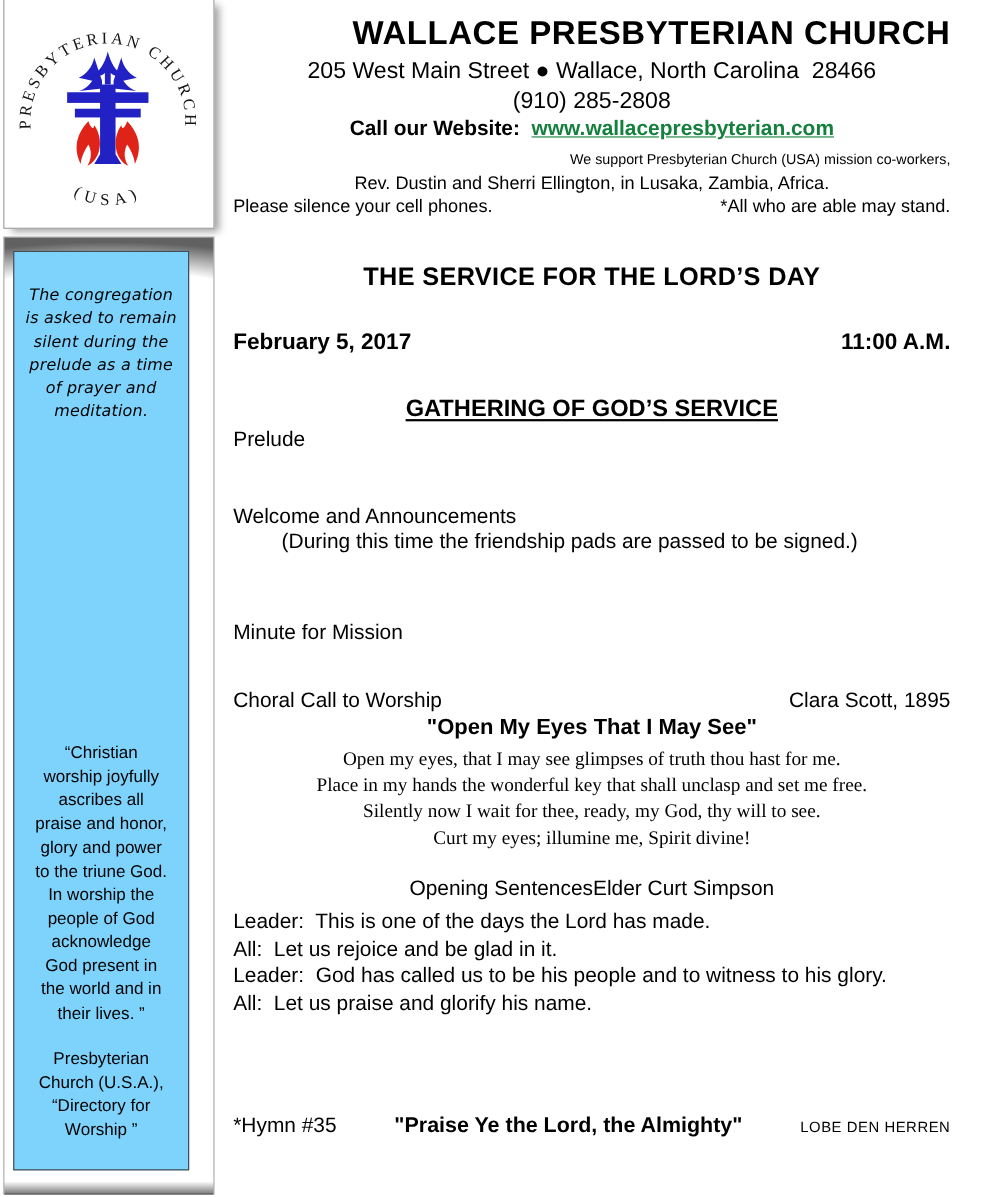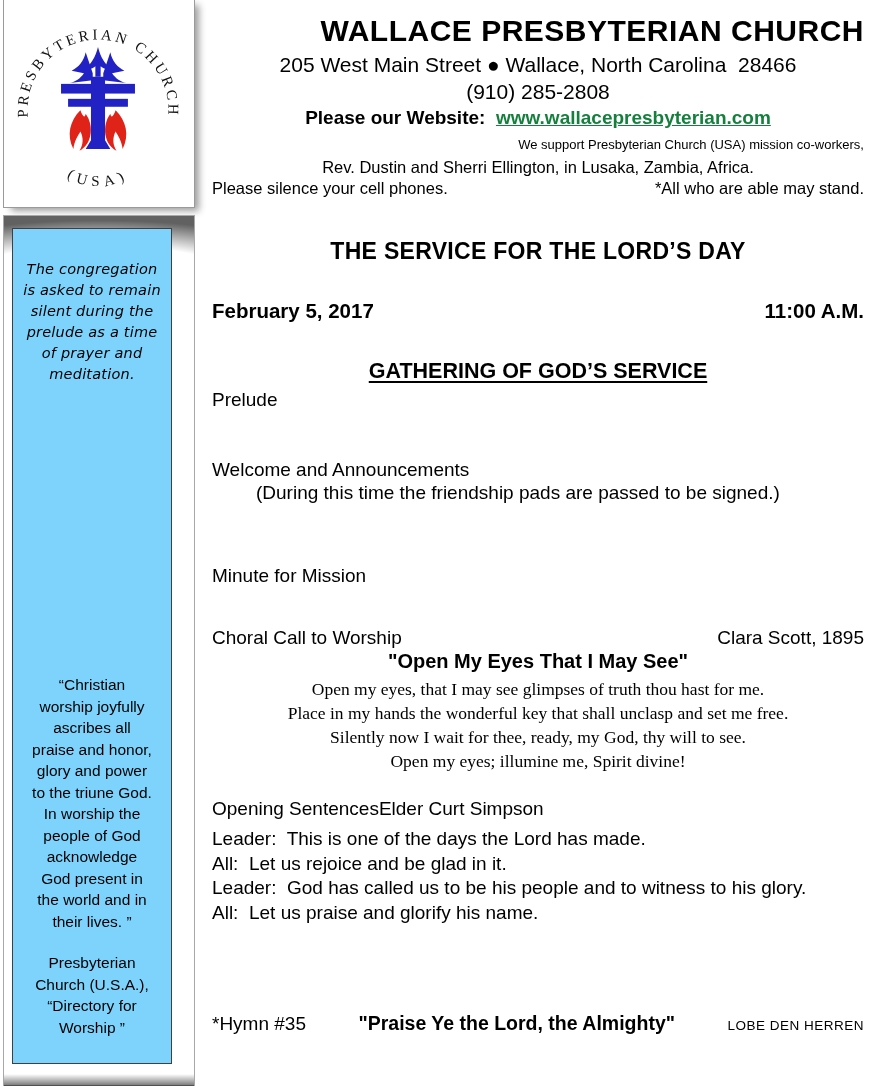--- a/index.html
+++ b/index.html
@@ -75,21 +75,21 @@
   .svc-gathering span{text-decoration:underline;text-underline-offset:3px;}
   .li-prelude{position:absolute;top:389px;}
   .li-welcome{position:absolute;top:459px;}
   .li-welcome-sub{position:absolute;top:482px;padding-left:44px;}
   .li-minute{position:absolute;top:565px;}
   .row-choral{position:absolute;top:627px;width:100%;display:flex;justify-content:space-between;}
   .hymn-title1{position:absolute;top:650px;width:100%;text-align:center;
     font-size:20px;font-weight:bold;}
   .verse{position:absolute;top:677px;width:100%;text-align:center;
     font-family:"Liberation Serif","DejaVu Serif",serif;font-size:17.5px;line-height:24px;}
-  .row-opening{position:absolute;top:798px;width:100%;display:flex;justify-content:flex-start;}
+  .row-opening{position:absolute;top:798px;width:100%;display:flex;justify-content:center;}
   .responsive{position:absolute;top:827px;width:100%;line-height:24.5px;}
   .resp-bold{font-weight:normal;}
   .row-hymn{position:absolute;top:989px;width:100%;display:flex;align-items:baseline;}
   .hymn-num{flex:0 0 auto;margin-top:24px;}
   .hymn-title2{flex:1 1 auto;text-align:center;font-weight:bold;font-size:19.5px;}
   .hymn-tune{flex:0 0 auto;font-size:13.5px;letter-spacing:0.5px;}
 </style>
 </head>
 <body>
 
@@ -149,21 +149,21 @@
 “Directory for
 Worship ”</div>
     </div>
   </div>
 
   <div class="hdr">
     <div class="hdr-name">WALLACE PRESBYTERIAN CHURCH</div>
     <div class="hdr-addr pw">205 West Main Street ● Wallace, North Carolina  28466</div>
     <div class="hdr-phone">(910) 285-2808</div>
     <div class="hdr-web">
-      <span class="pw">Please our Website: </span>
+      <span class="pw">Call our Website: </span>
       <a href="#">www.wallacepresbyterian.com</a>
     </div>
     <div class="hdr-mission1">We support Presbyterian Church (USA) mission co-workers,</div>
     <div class="hdr-mission2">Rev. Dustin and Sherri Ellington, in Lusaka, Zambia, Africa.</div>
     <div class="hdr-notes">
       <span>Please silence your cell phones.</span>
       <span>*All who are able may stand.</span>
     </div>
   </div>
 
@@ -188,21 +188,21 @@
 
     <div class="row-choral">
       <span>Choral Call to Worship</span>
       <span>Clara Scott, 1895</span>
     </div>
     <div class="hymn-title1">"Open My Eyes That I May See"</div>
     <div class="verse">
       <div>Open my eyes, that I may see glimpses of truth thou hast for me.</div>
       <div>Place in my hands the wonderful key that shall unclasp and set me free.</div>
       <div>Silently now I wait for thee, ready, my God, thy will to see.</div>
-      <div>Open my eyes; illumine me, Spirit divine!</div>
+      <div>Curt my eyes; illumine me, Spirit divine!</div>
     </div>
 
     <div class="row-opening">
       <span>Opening Sentences</span>
       <span>Elder Curt Simpson</span>
     </div>
     <div class="responsive">
       <div class="pw">Leader:  This is one of the days the Lord has made.</div>
       <div class="pw resp-bold">All:  Let us rejoice and be glad in it.</div>
       <div class="pw">Leader:  God has called us to be his people and to witness to his glory.</div>

